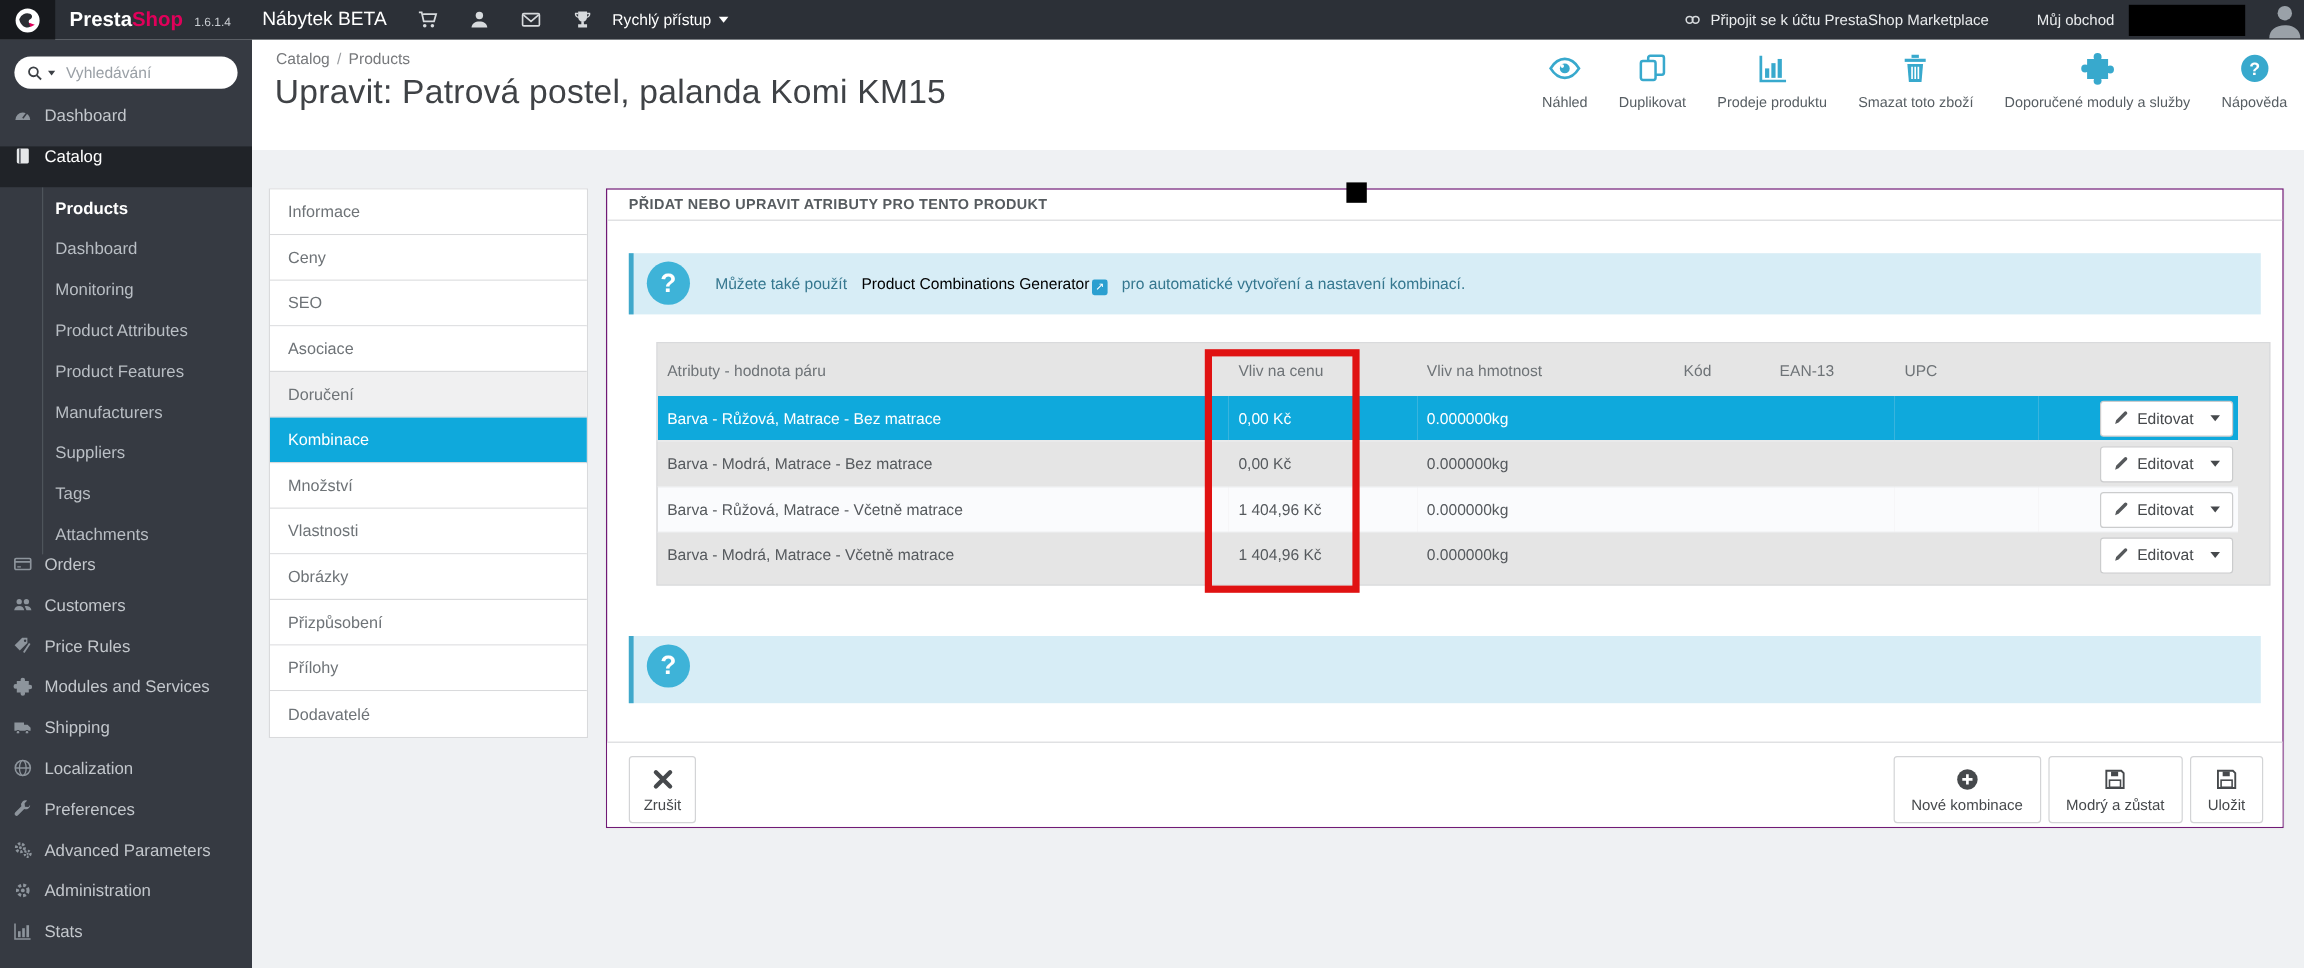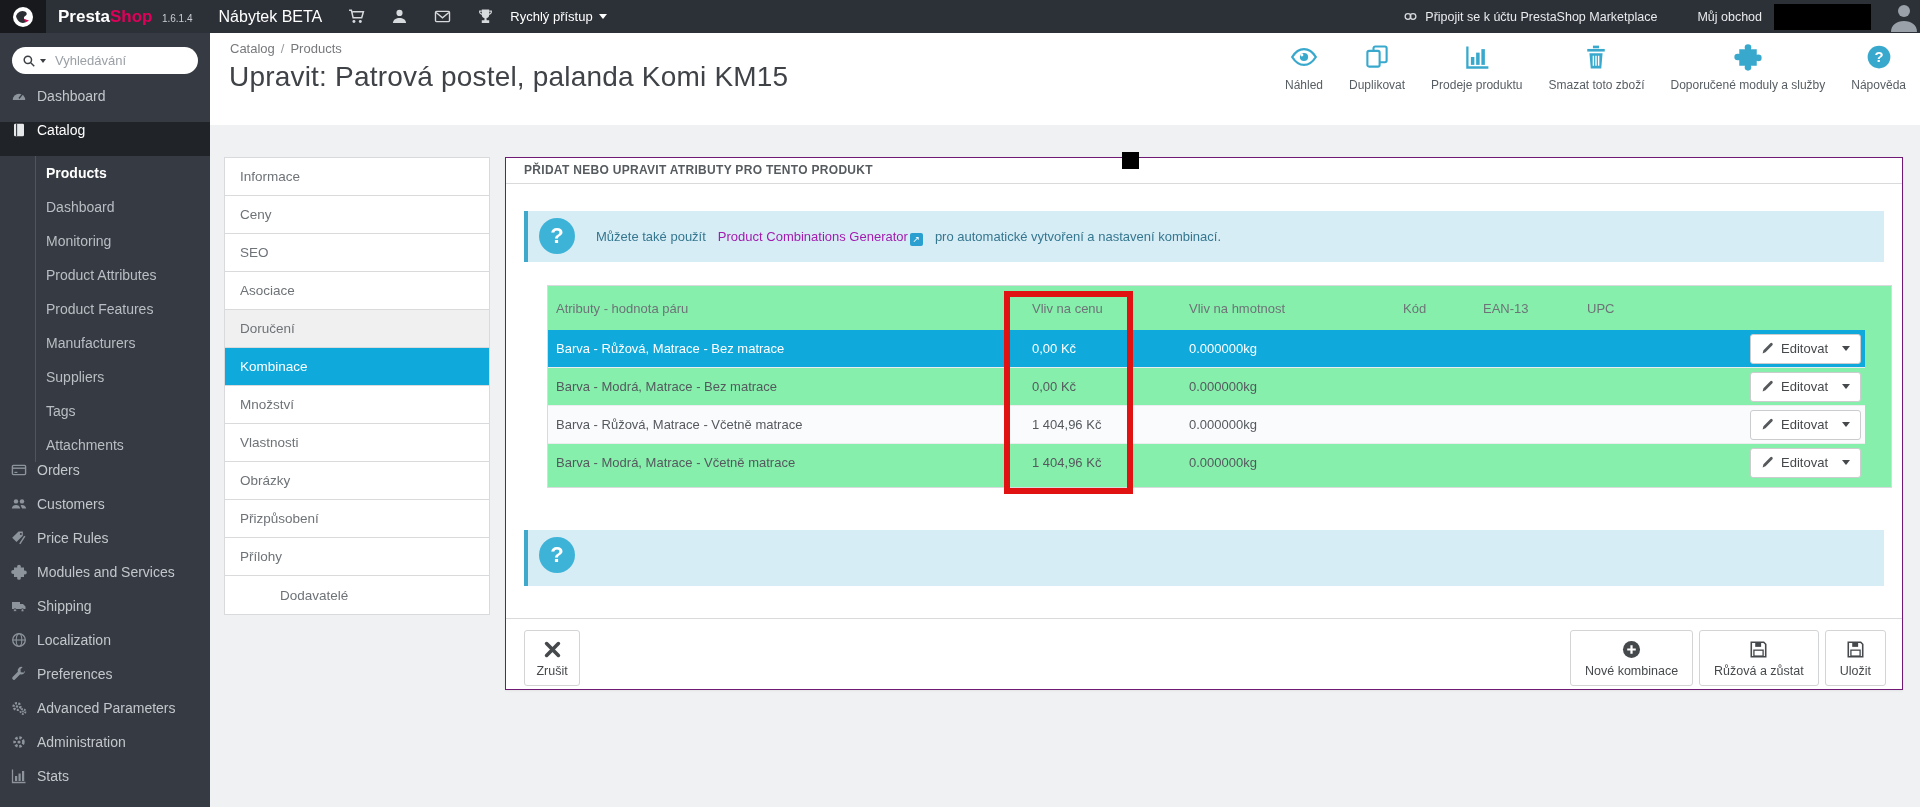--- a/index.html
+++ b/index.html
@@ -60,44 +60,44 @@
   .toolbar { position:absolute; right:14px; top:9px; display:flex; align-items:flex-start; gap:26px; }
   .tool { display:flex; flex-direction:column; align-items:center; cursor:pointer; }
   .tool .t-icon { height:30px; width:34px; color:#38a9cd; display:flex; align-items:center; justify-content:center; }
   .tool .t-icon svg { height:28px; width:30px; display:block; }
   .tool .t-label { margin-top:6px; font-size:12px; color:#575e63; white-space:nowrap; }
 
   
   .tabs { position:absolute; left:14px; top:124px; width:266px; background:#fff; border:1px solid #d9dadc; }
   .tab { height:38px; display:flex; align-items:center; padding-left:15px; font-size:13.5px;
     color:#6e7377; border-bottom:1px solid #d9dadc; cursor:pointer; background:#fff; }
-  .tab:last-child { border-bottom:none;margin-left:40px; }
+  .tab:last-child { border-bottom:none; }
   .tab.hovered { background:#f0f0f1; }
   .tab.active { background:#0fa9dc; color:#fff; }
 
   
   .panel { position:absolute; left:295px; top:124px; width:1398px; height:533px; background:#fff;
     border:1px solid #701a75; box-shadow:0 1px 2px rgba(0,0,0,.06); }
   .p-head { height:26px; line-height:25px; padding:0 18px; font-size:12px; font-weight:bold;
     color:#565b5f; letter-spacing:.3px; border-bottom:1px solid #d9dadc; }
   .alert { position:absolute; left:18px; right:18px; background:#d7edf6; border-left:4px solid #3fa8cb; }
   .a-top { top:53px; height:51px; }
   .a-bottom { top:372px; height:56px; }
   .q-circle { position:absolute; left:11px; top:7px; width:36px; height:36px; border-radius:50%;
     background:#3eb3d8; color:#fff; font-size:22px; font-weight:bold; display:flex;
     align-items:center; justify-content:center; }
   .a-top .a-text { margin-left:68px; line-height:51px; font-size:13px; color:#35778f; white-space:nowrap; }
-  .a-text a { color:#a21caf; text-decoration:none; cursor:pointer; margin-left:12px; }
+  .a-text a { color:#000000; text-decoration:none; cursor:pointer; margin-left:12px; }
   .ext { display:inline-block; width:13px; height:13px; background:#2a9fd0; color:#fff; font-size:9px;
     line-height:13px; text-align:center; border-radius:2px; margin:0 12px 0 2px; vertical-align:-1px; }
   .a-bottom ul { margin-left:84px; padding-top:10px; color:#35778f; font-size:13px; line-height:18px; }
   .a-bottom li { list-style:disc; }
 
   .table-box { position:absolute; left:41px; top:127px; width:1345px; height:203px;
-    border:1px solid #d9dadc; padding-right:26px; background:#86efac; }
+    border:1px solid #d9dadc; padding-right:26px; background:#e5e5e5; }
   table { width:100%; border-collapse:collapse; font-size:13px; table-layout:fixed; }
   thead th { text-align:left; font-weight:400; color:#6e7377; padding:15px 8px 13px 8px; white-space:nowrap; }
   tbody td { height:38px; padding:0 8px; color:#55595d; border-top:1px solid #ecedee; white-space:nowrap; overflow:hidden; }
   tbody tr:nth-child(odd):not(.selected) { background:#fafbfd; }
   tr.selected { background:#0fa9dc; }
   tr.selected td { color:#fff; border-top-color:rgba(0,0,0,0); }
   td.act { text-align:right; padding-right:4px; }
   .btn-edit { display:inline-flex; align-items:center; height:30px; padding:0 10px; background:#fff;
     border:1px solid #cbcccd; border-radius:3px; font-size:13px; color:#46494c; cursor:pointer;
     font-family:inherit; }
@@ -556,21 +556,21 @@
           <span>Nové kombinace</span>
         </button>
         <button class="fbtn">
           <span class="ficon">
               <svg viewBox="0 0 32 32">
                 <path d="M5 5h19l3 3v19H5z" fill="none" stroke="currentColor" stroke-width="2.4"></path>
                 <rect x="11" y="6" width="9" height="6" fill="currentColor"></rect>
                 <rect x="9" y="17" width="14" height="9" fill="none" stroke="currentColor" stroke-width="2"></rect>
               </svg>
             </span>
-          <span>Růžová a zůstat</span>
+          <span>Modrý a zůstat</span>
         </button>
         <button class="fbtn">
           <span class="ficon">
               <svg viewBox="0 0 32 32">
                 <path d="M5 5h19l3 3v19H5z" fill="none" stroke="currentColor" stroke-width="2.4"></path>
                 <rect x="11" y="6" width="9" height="6" fill="currentColor"></rect>
                 <rect x="9" y="17" width="14" height="9" fill="none" stroke="currentColor" stroke-width="2"></rect>
               </svg>
             </span>
           <span>Uložit</span>

